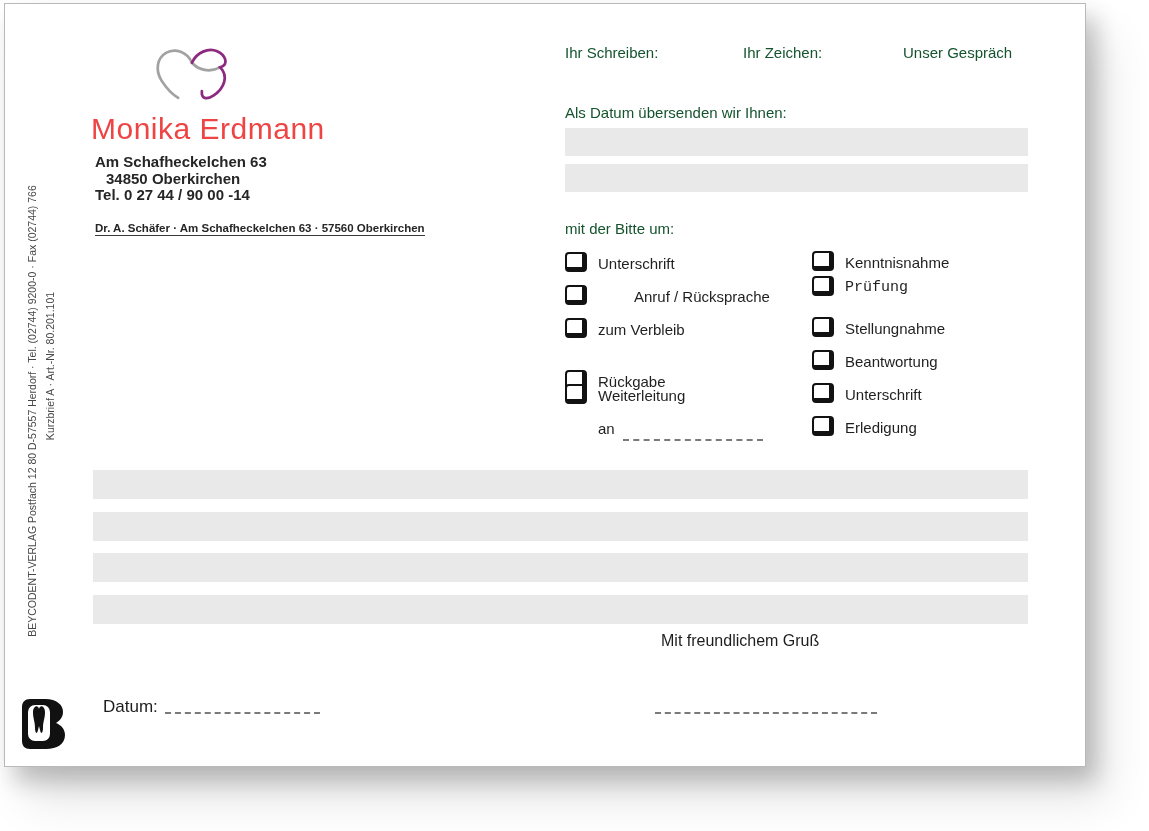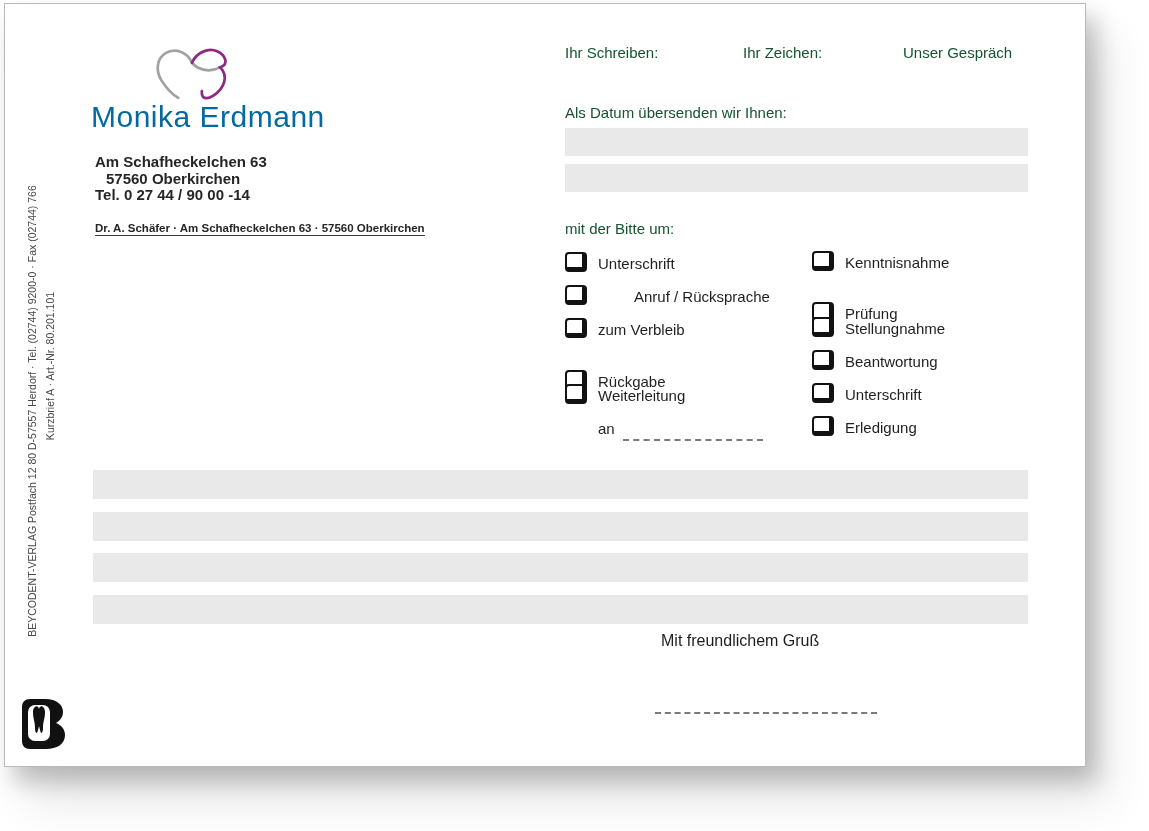--- a/index.html
+++ b/index.html
@@ -12,21 +12,21 @@
     background:#fff;border:1px solid #b9b9b9;
     box-shadow:10px 14px 22px rgba(0,0,0,.22), 22px 34px 42px rgba(0,0,0,.10);
   }
   .abs{position:absolute;}
   
   .side-text{
     position:absolute;white-space:nowrap;font-size:10.5px;color:#474747;
     transform:translate(-50%,-50%) rotate(-90deg);
   }
   
-  .practice-name{font-size:30px;color:#0369a1;letter-spacing:.5px;white-space:nowrap;}
+  .practice-name{font-size:30px;color:#ef4444;letter-spacing:.5px;white-space:nowrap;margin-top:12px;}
   .addr{font-size:15px;font-weight:bold;color:#262626;line-height:16.5px;white-space:nowrap;}
   .addr .in{padding-left:11px;}
   .sender{
     font-size:11.5px;font-weight:bold;color:#262626;white-space:nowrap;
     border-bottom:1px solid #3a3a3a;padding-bottom:1px;
   }
   .hlabel{font-size:15px;color:#14532d;white-space:nowrap;}
   .grayline{background:#e9e9e9;}
   
   .opt-row{position:absolute;display:flex;align-items:flex-end;height:22px;}
@@ -52,21 +52,21 @@
     <svg width="84" height="58" viewBox="0 0 110 72">
       <path d="M88,26 C74,33 60,30 51,20 C45,6 29,0 17,7 C5,14 3,30 11,43 C18,54 28,63 33,66" fill="none" stroke="#a2a2a2" stroke-width="3.6" stroke-linecap="round"></path>
       <path d="M51,20 C57,6 73,0 84,5 C95,10 100,22 88,26 C99,37 94,53 79,63 C70,69 63,67 64,57" fill="none" stroke="#8d2a80" stroke-width="3.6" stroke-linecap="round"></path>
     </svg>
   </div>
 
   <div class="abs practice-name" style="left:86px;top:96px;">Monika Erdmann</div>
 
   <div class="abs addr" style="left:90px;top:150px;">
     <div>Am Schafheckelchen 63</div>
-    <div class="in">57560 Oberkirchen</div>
+    <div class="in">34850 Oberkirchen</div>
     <div>Tel. 0 27 44 / 90 00 -14</div>
   </div>
 
   <div class="abs sender" style="left:90px;top:218px;">Dr. A. Schäfer · Am Schafheckelchen 63 · 57560 Oberkirchen</div>
 
   <div class="abs hlabel" style="left:560px;top:40px;">Ihr Schreiben:</div>
   <div class="abs hlabel" style="left:738px;top:40px;text-align:right;">Ihr Zeichen:</div>
   <div class="abs hlabel" style="left:898px;top:40px;">Unser Gespräch</div>
 
   <div class="abs hlabel" style="left:560px;top:100px;">Als Datum übersenden wir Ihnen:</div>
@@ -97,21 +97,21 @@
   </div>
   <div class="opt-row" style="left:593px;top:411px;">
     <span class="cb-label">an</span>
     <span class="dash" style="width:140px;margin-left:8px;margin-bottom:-4px;"></span>
   </div>
 
   <div class="opt-row" style="left:807px;top:245px;">
     <span class="cb"></span>
     <span class="cb-label">Kenntnisnahme</span>
   </div>
-  <div class="opt-row" style="left:807px;top:296px;">
+  <div class="opt-row" style="left:807px;top:270px;font-family:Liberation Mono, monospace;">
     <span class="cb"></span>
     <span class="cb-label">Prüfung</span>
   </div>
   <div class="opt-row" style="left:807px;top:311px;">
     <span class="cb"></span>
     <span class="cb-label">Stellungnahme</span>
   </div>
   <div class="opt-row" style="left:807px;top:344px;">
     <span class="cb"></span>
     <span class="cb-label">Beantwortung</span>
@@ -133,16 +133,20 @@
   <div class="abs closing" style="left:656px;top:628px;">Mit freundlichem Gruß</div>
 
   <div class="abs" style="left:14px;top:693px;width:48px;height:54px;">
     <svg width="48" height="54" viewBox="0 0 46 54">
       <path d="M10,2 h15 c12,0 18,6 18,13 c0,6 -4,9 -7,11 c5,2 9,6 9,12 c0,9 -8,14 -19,14 h-16 c-5,0 -8,-3 -8,-8 V10 c0,-5 3,-8 8,-8 z" fill="#111"></path>
       <rect x="7" y="7" width="24" height="38" rx="8" fill="#fff" stroke="#111" stroke-width="2"></rect>
       <path d="M13,15 c0,-6 5,-8 6,-3 c1,-5 6,-3 6,3 c0,7 -2,9 -2,16 c0,5 -2,7 -3,2 l-1,-4 l-1,4 c-1,5 -3,3 -3,-2 c0,-7 -2,-9 -2,-16 z" fill="#111"></path>
     </svg>
   </div>
 
+  <div class="abs datum" style="left:98px;top:693px;">
+    <span>Datum:</span>
+    <span class="dash" style="width:155px;margin-left:7px;margin-bottom:3px;"></span>
+  </div>
 
   <div class="abs dash" style="left:650px;top:708px;width:222px;"></div>
 
 </div>
 
 </body></html>

